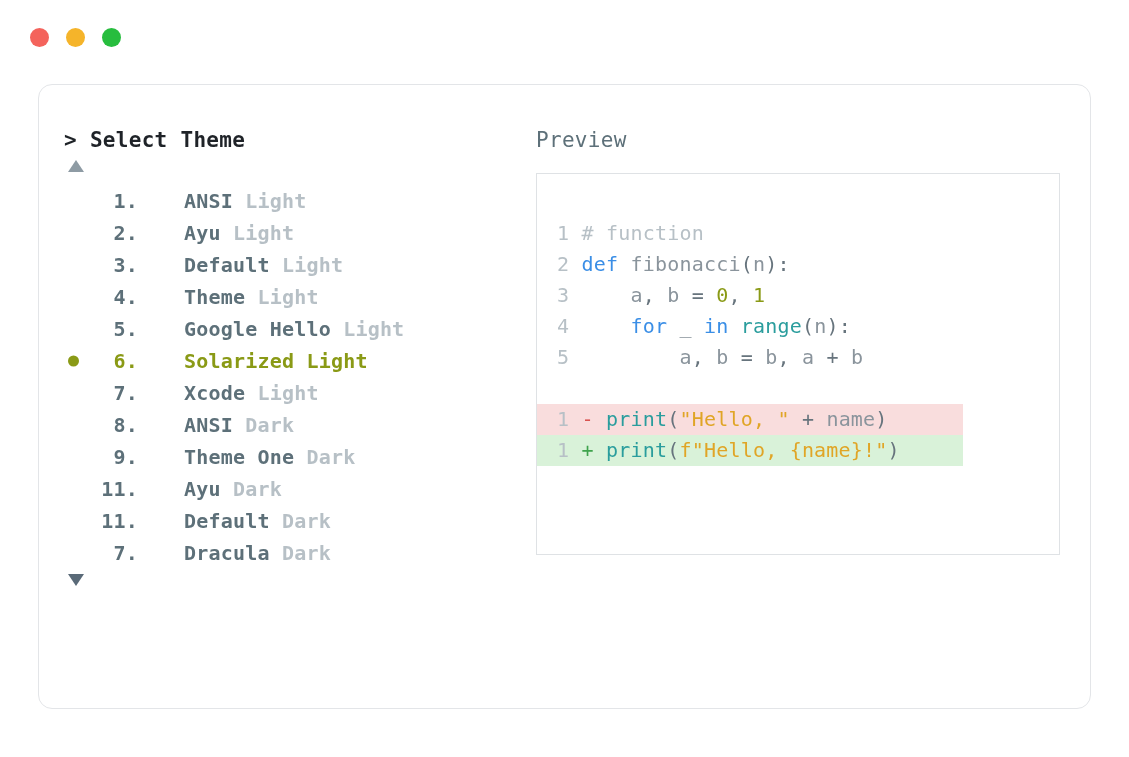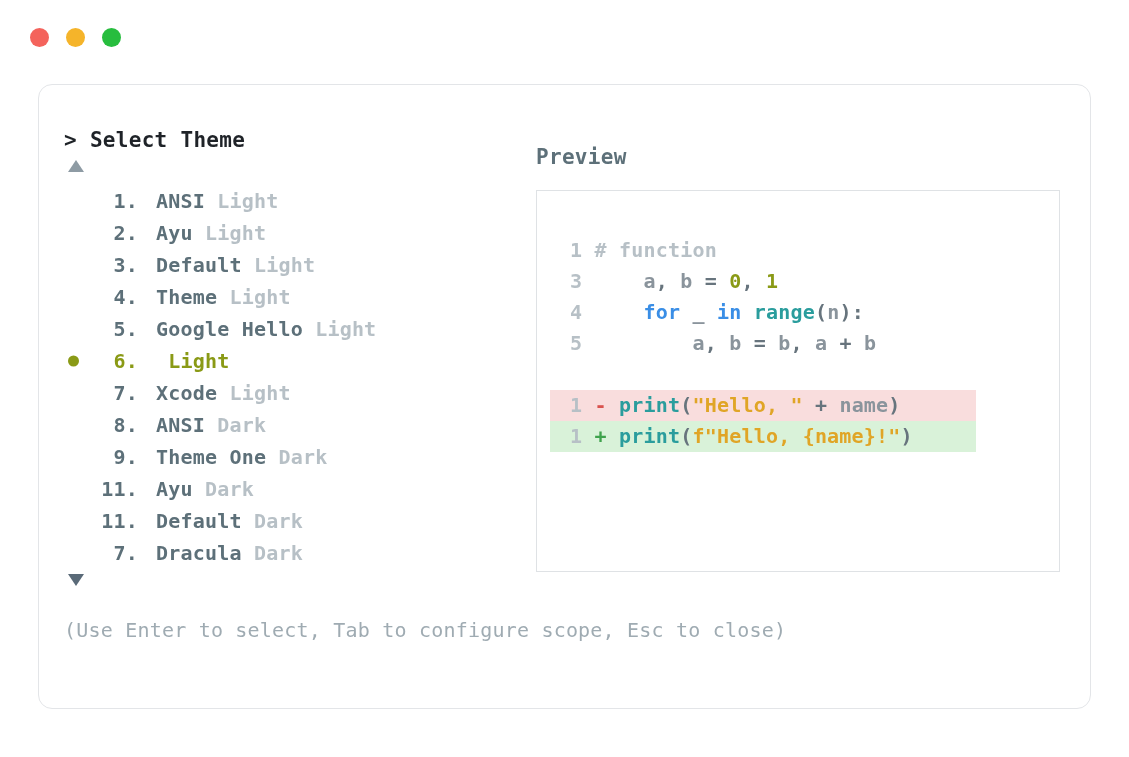--- a/index.html
+++ b/index.html
@@ -119,21 +119,21 @@
     width: 48px;
     text-align: right;
     margin-left: 26px;
     color: #5d7079;
   }
   .row-dot-sep {
     display: inline-block;
     width: 18px;
     color: #5d7079;
   }
-  .row-name { color: #5d7079; }
+  .row-name { color: #5d7079; margin-left: 28px; }
   .row-variant { color: #b7c0c6; }
 
   .theme-row.selected .row-index,
   .theme-row.selected .row-dot-sep,
   .theme-row.selected .row-name,
   .theme-row.selected .row-variant {
     color: #8a9a16;
   }
 
   .footer-hint {
@@ -143,38 +143,37 @@
     font-size: 20px;
     letter-spacing: 0.2px;
     color: #9fabb2;
     white-space: pre;
   }
 
   
   .right-col {
     position: absolute;
     left: 497px;
-    top: 57px;
+    top: 40px;
     width: 530px;
-    font-weight: bold;
   }
   .preview-label {
     font-size: 21px;
     line-height: 30px;
     color: #5d7079;
     letter-spacing: 0.3px;
   }
   .code-box {
     margin-top: 18px;
     box-sizing: border-box;
     width: 524px;
     height: 382px;
     border: 1.5px solid #dfe2e5;
     background: #ffffff;
-    padding: 44px 0 0 13px;
+    padding: 44px 0 0 0;
     overflow: hidden;
   }
   .code-line {
     display: block;
     font-size: 20px;
     line-height: 31px;
     white-space: pre;
     letter-spacing: 0.2px;
     padding-left: 20px;
   }
@@ -225,41 +224,41 @@
     <div class="arrow-row">
       <div class="scroll-arrow up"></div>
     </div>
 
     <div class="theme-list" id="theme-list">
           <div class="theme-row"><span class="row-index">1.</span><span class="row-dot-sep"> </span><span class="row-name">ANSI</span><span> </span><span class="row-variant">Light</span></div>
           <div class="theme-row"><span class="row-index">2.</span><span class="row-dot-sep"> </span><span class="row-name">Ayu</span><span> </span><span class="row-variant">Light</span></div>
           <div class="theme-row"><span class="row-index">3.</span><span class="row-dot-sep"> </span><span class="row-name">Default</span><span> </span><span class="row-variant">Light</span></div>
           <div class="theme-row"><span class="row-index">4.</span><span class="row-dot-sep"> </span><span class="row-name">Theme</span><span> </span><span class="row-variant">Light</span></div>
           <div class="theme-row"><span class="row-index">5.</span><span class="row-dot-sep"> </span><span class="row-name">Google Hello</span><span> </span><span class="row-variant">Light</span></div>
-          <div class="theme-row selected"><span class="bullet"></span><span class="row-index">6.</span><span class="row-dot-sep"> </span><span> </span><span class="row-variant">Light</span></div>
+          <div class="theme-row selected"><span class="bullet"></span><span class="row-index">6.</span><span class="row-dot-sep"> </span><span class="row-name">Solarized</span><span> </span><span class="row-variant">Light</span></div>
           <div class="theme-row"><span class="row-index">7.</span><span class="row-dot-sep"> </span><span class="row-name">Xcode</span><span> </span><span class="row-variant">Light</span></div>
           <div class="theme-row"><span class="row-index">8.</span><span class="row-dot-sep"> </span><span class="row-name">ANSI</span><span> </span><span class="row-variant">Dark</span></div>
           <div class="theme-row"><span class="row-index">9.</span><span class="row-dot-sep"> </span><span class="row-name">Theme One</span><span> </span><span class="row-variant">Dark</span></div>
           <div class="theme-row"><span class="row-index">11.</span><span class="row-dot-sep"> </span><span class="row-name">Ayu</span><span> </span><span class="row-variant">Dark</span></div>
           <div class="theme-row"><span class="row-index">11.</span><span class="row-dot-sep"> </span><span class="row-name">Default</span><span> </span><span class="row-variant">Dark</span></div>
           <div class="theme-row"><span class="row-index">7.</span><span class="row-dot-sep"> </span><span class="row-name">Dracula</span><span> </span><span class="row-variant">Dark</span></div>
         </div>
 
     <div class="arrow-row">
       <div class="scroll-arrow down"></div>
     </div>
   </div>
 
-  <div class="footer-hint">(Use Enter to select, Tab to configure scope, Esc to close)</div>
 
   <div class="right-col">
     <div class="preview-label">Preview</div>
     <div class="code-box">
       <div id="code-lines">
             <div class="code-line"><span class="ln">1</span><span class="tok-plain"> </span><span class="tok-comment"># function</span></div>
+            <div class="code-line"><span class="ln">2</span><span class="tok-plain"> </span><span class="tok-keyword">def</span><span class="tok-plain"> </span><span class="tok-name">fibonacci</span><span class="tok-plain">(</span><span class="tok-name">n</span><span class="tok-plain">)</span><span class="tok-plain">:</span></div>
             <div class="code-line"><span class="ln">3</span><span class="tok-plain"> </span><span class="tok-plain"> </span><span class="tok-plain"> </span><span class="tok-plain"> </span><span class="tok-plain"> </span><span class="tok-name">a</span><span class="tok-plain">,</span><span class="tok-plain"> </span><span class="tok-name">b</span><span class="tok-plain"> </span><span class="tok-plain">=</span><span class="tok-plain"> </span><span class="tok-number">0</span><span class="tok-plain">,</span><span class="tok-plain"> </span><span class="tok-number">1</span></div>
             <div class="code-line"><span class="ln">4</span><span class="tok-plain"> </span><span class="tok-plain"> </span><span class="tok-plain"> </span><span class="tok-plain"> </span><span class="tok-plain"> </span><span class="tok-keyword">for</span><span class="tok-plain"> </span><span class="tok-name">_</span><span class="tok-plain"> </span><span class="tok-keyword">in</span><span class="tok-plain"> </span><span class="tok-func">range</span><span class="tok-plain">(</span><span class="tok-name">n</span><span class="tok-plain">)</span><span class="tok-plain">:</span></div>
             <div class="code-line"><span class="ln">5</span><span class="tok-plain"> </span><span class="tok-plain"> </span><span class="tok-plain"> </span><span class="tok-plain"> </span><span class="tok-plain"> </span><span class="tok-plain"> </span><span class="tok-plain"> </span><span class="tok-plain"> </span><span class="tok-plain"> </span><span class="tok-name">a</span><span class="tok-plain">,</span><span class="tok-plain"> </span><span class="tok-name">b</span><span class="tok-plain"> </span><span class="tok-plain">=</span><span class="tok-plain"> </span><span class="tok-name">b</span><span class="tok-plain">,</span><span class="tok-plain"> </span><span class="tok-name">a</span><span class="tok-plain"> </span><span class="tok-plain">+</span><span class="tok-plain"> </span><span class="tok-name">b</span></div>
           </div>
       <div class="code-gap"></div>
       <div id="diff-lines">
             <div class="diff-line diff-del"><span class="ln">1</span><span class="tok-plain"> </span><span class="diff-marker-del">-</span><span class="tok-plain"> </span><span class="tok-func">print</span><span class="tok-plain">(</span><span class="tok-string">"Hello, "</span><span class="tok-plain"> </span><span class="tok-plain">+</span><span class="tok-plain"> </span><span class="tok-name">name</span><span class="tok-plain">)</span></div>
             <div class="diff-line diff-ins"><span class="ln">1</span><span class="tok-plain"> </span><span class="diff-marker-ins">+</span><span class="tok-plain"> </span><span class="tok-func">print</span><span class="tok-plain">(</span><span class="tok-string">f"Hello, {name}!"</span><span class="tok-plain">)</span></div>
           </div>
     </div>

